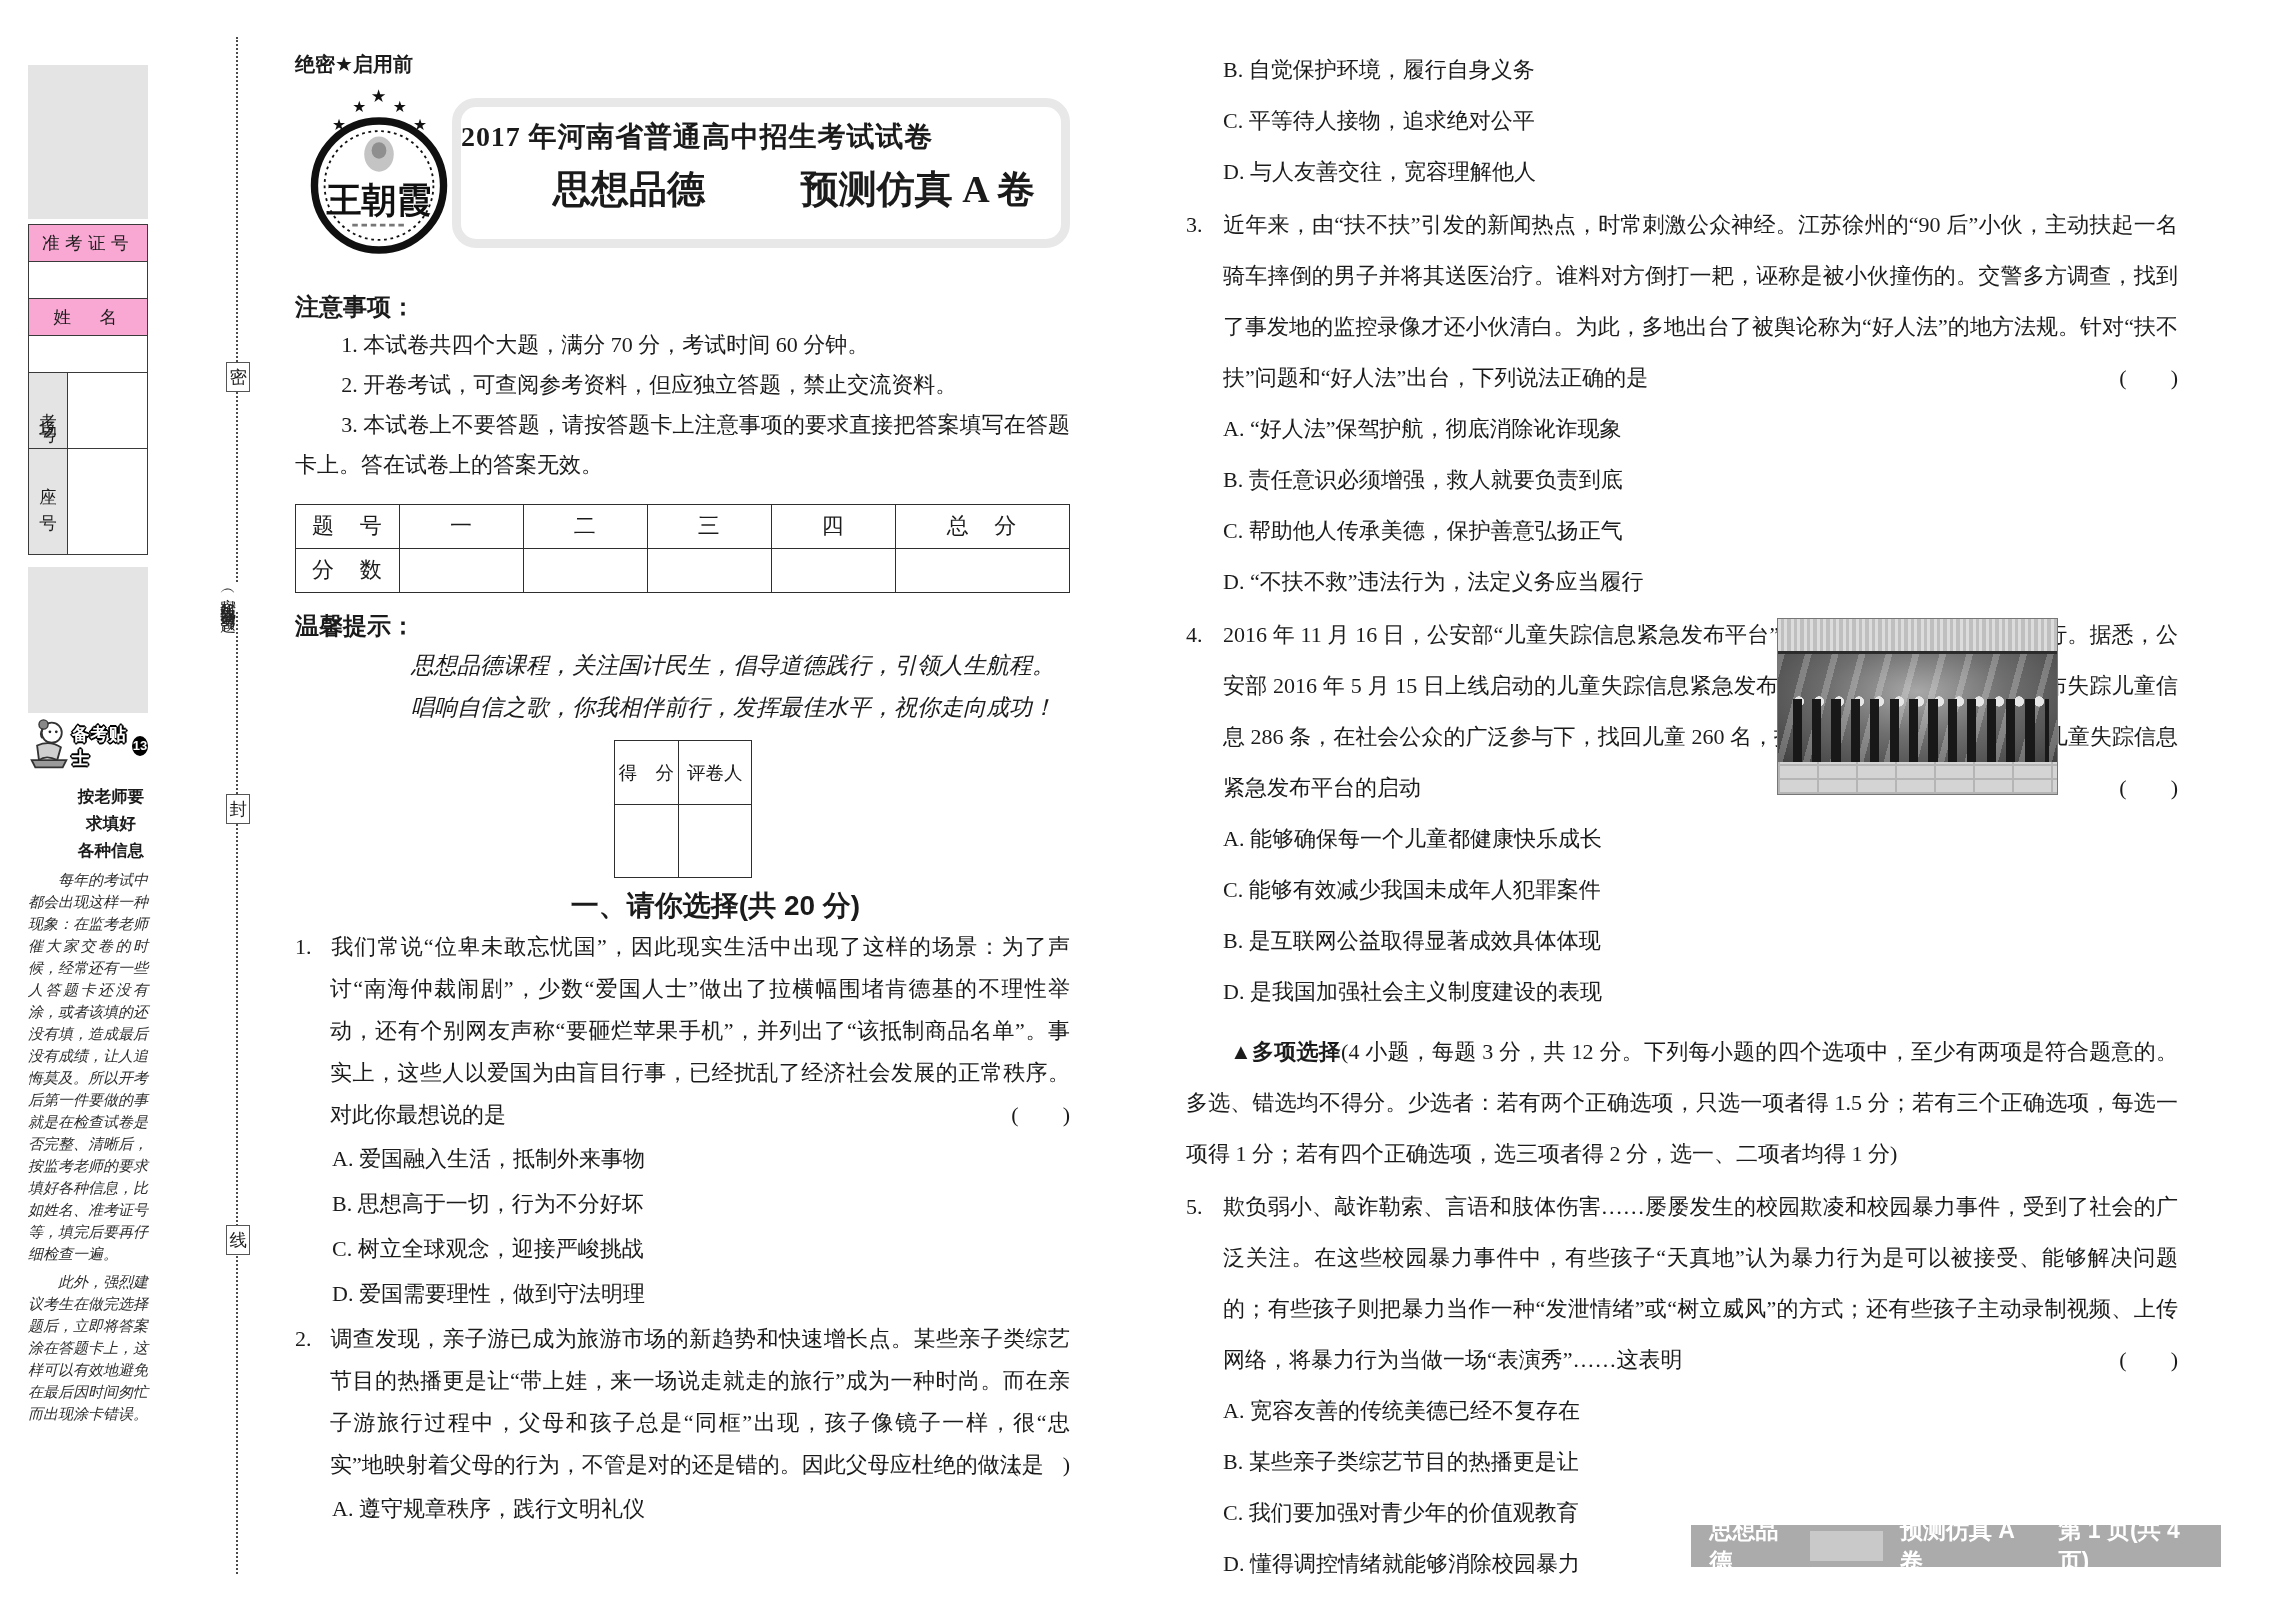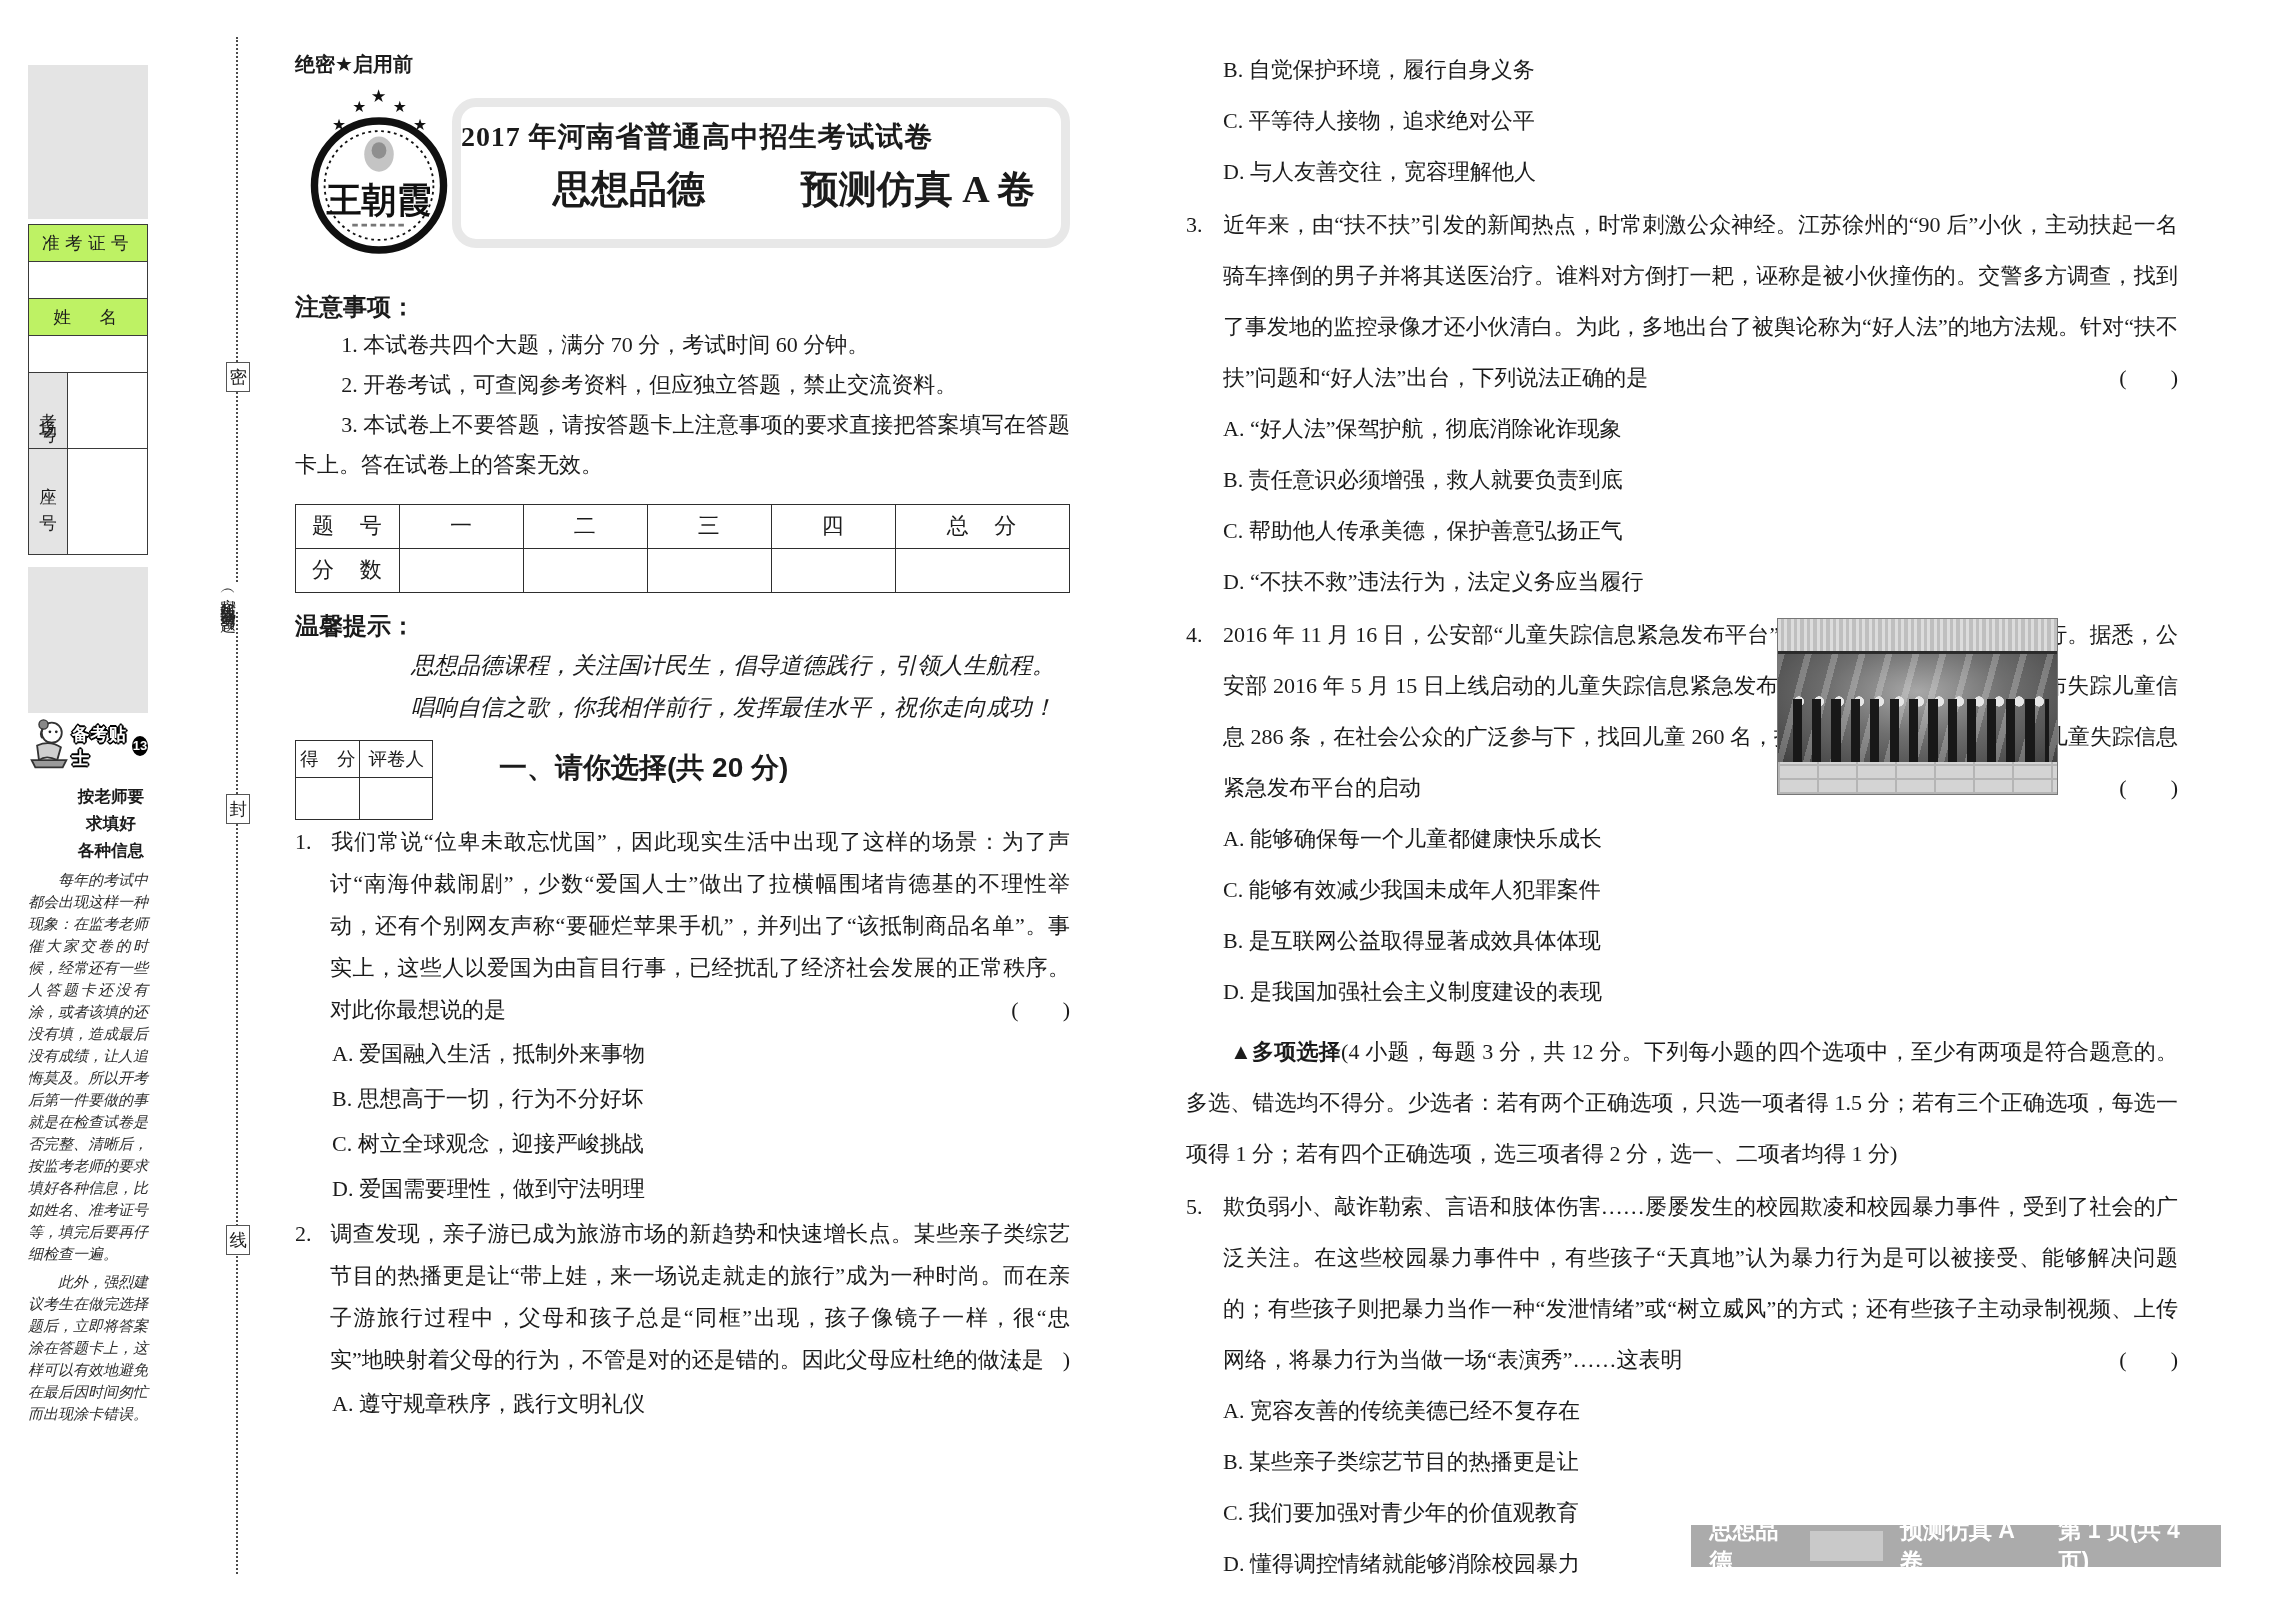--- a/index.html
+++ b/index.html
@@ -7,21 +7,21 @@
   body { background:#ffffff; font-family:"Liberation Serif","DejaVu Serif",serif; color:#1b1b1b; }
   #page { position:relative; width:2289px; height:1607px; background:#fff; overflow:hidden; }
 
   
   .sidebar { position:absolute; left:28px; top:65px; width:120px; }
   .gray-box { background:#e4e4e4; }
   .gray-box.top { height:154px; }
   .gray-box.mid { height:146px; margin-top:12px; }
   .info-table { margin-top:4.6px; border:1.8px solid #3a3a3a; }
   .info-table .cell { border-bottom:1.4px solid #3a3a3a; height:37px; display:flex; align-items:center; justify-content:center; font-size:17.5px; }
-  .info-table .head { background:#bef264; letter-spacing:5.5px; }
+  .info-table .head { background:#f9a8d4; letter-spacing:5.5px; }
   .info-table .blank { background:#fff; }
   .row2 { display:flex; border-bottom:1.4px solid #3a3a3a; }
   .row2:last-child { border-bottom:none; }
   .row2 .vhead { width:39px; background:#e4e4e4; border-right:1.4px solid #3a3a3a; display:flex; align-items:center; justify-content:center; writing-mode:vertical-rl; text-orientation:upright; font-size:17.5px; letter-spacing:7.4px; }
   .row2.tall .vhead { letter-spacing:28px; }
   .row2 .vblank { flex:1; background:#fff; }
   .row2.r1 { height:76px; }
   .row2.tall { height:105px; }
 
   .badge { margin-top:3.7px; height:59px; display:flex; align-items:center; gap:1.8px; }
@@ -58,21 +58,21 @@
   .notice .item { font-size:22px; line-height:40px; text-indent:2.1em; text-align:justify; }
 
   table.score-table { margin-top:18.5px; width:100%; border-collapse:collapse; }
   table.score-table td { border:1.8px solid #2e2e2e; height:44px; text-align:center; font-size:22px; }
   table.score-table td.lab { letter-spacing:1.8px; }
 
   .warm { margin-top:13px; }
   .warm .h { font-family:"Liberation Sans","DejaVu Sans",sans-serif; font-weight:bold; font-size:24px; line-height:39px; }
   .warm p { margin-left:116px; font-size:23px; line-height:42px; }
 
-  .grade-row { margin-top:11px; display:flex; align-items:flex-start; }
+  .grade-row { margin-top:11px; display:flex; align-items:center;flex-direction:column; }
   table.grade-box { width:138px; border-collapse:collapse; flex:0 0 138px; }
   table.grade-box td { border:1.8px solid #2e2e2e; text-align:center; font-size:18.5px; }
   table.grade-box tr:first-child td { height:37px; }
   table.grade-box tr:last-child td { height:42px; }
   .sec-title { margin:9.2px 0 0 66px; font-family:"Liberation Sans","DejaVu Sans",sans-serif; font-weight:bold; font-size:28px; }
 
   .choice-desc { margin-top:9.2px; line-height:42px; text-indent:2em; text-align:justify; }
   .choice-desc b { font-family:"Liberation Sans","DejaVu Sans",sans-serif; }
   .col.right .choice-desc { line-height:51px; }
 

